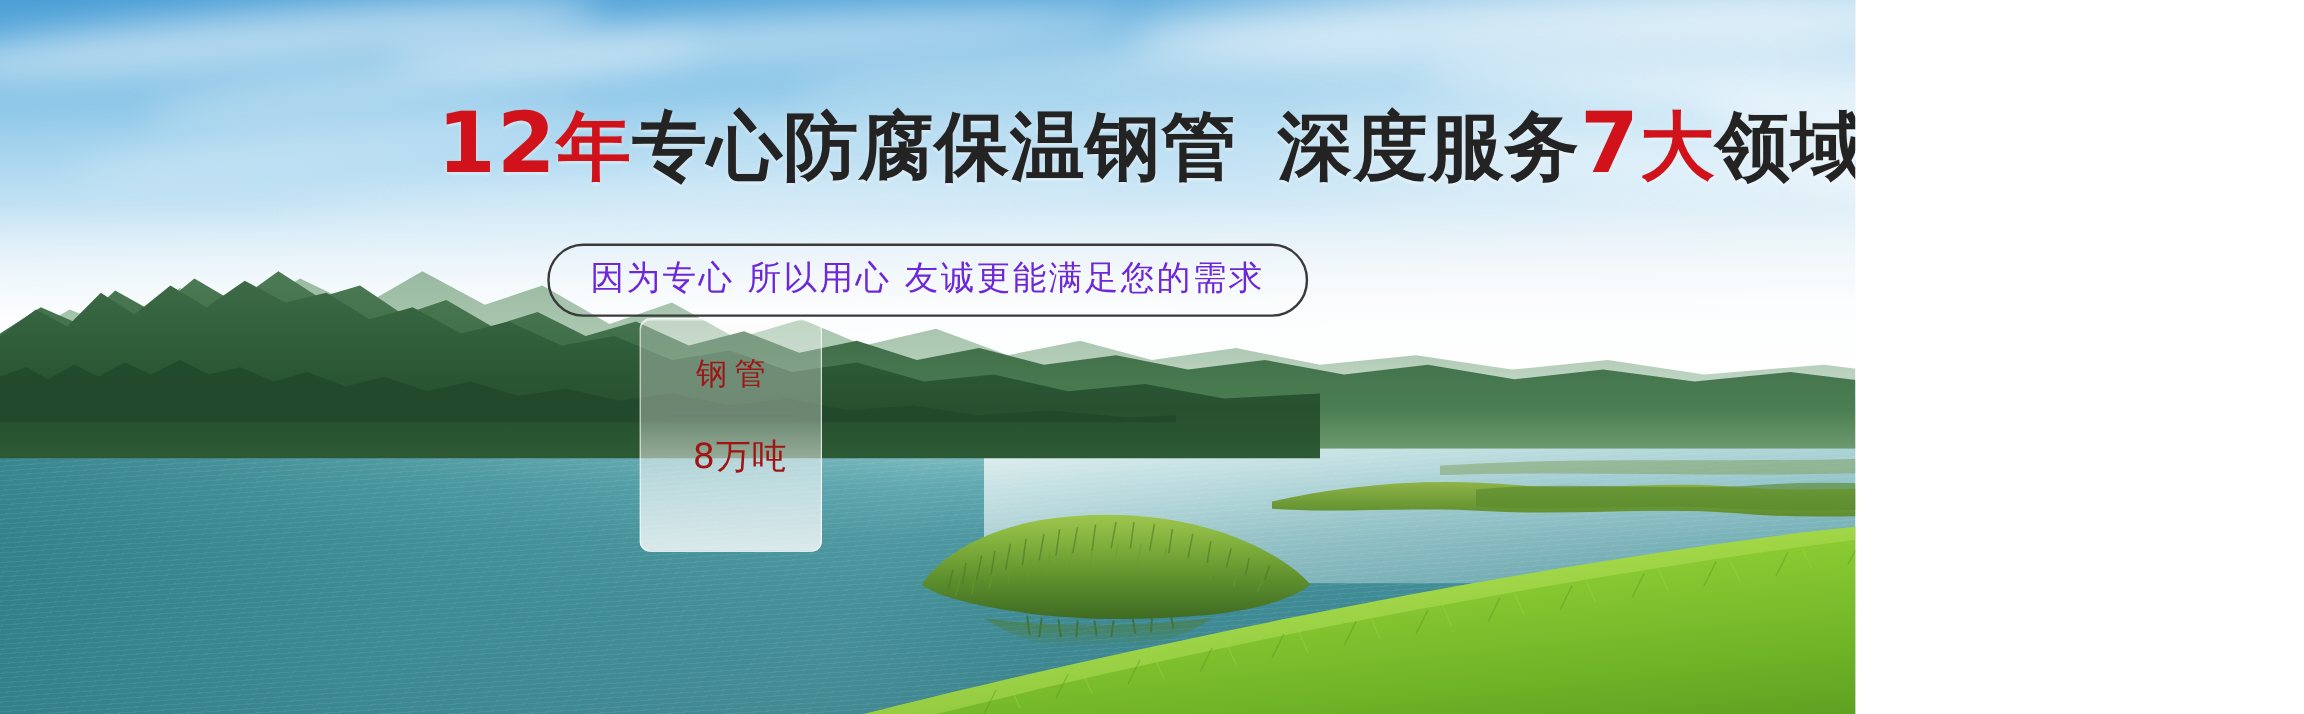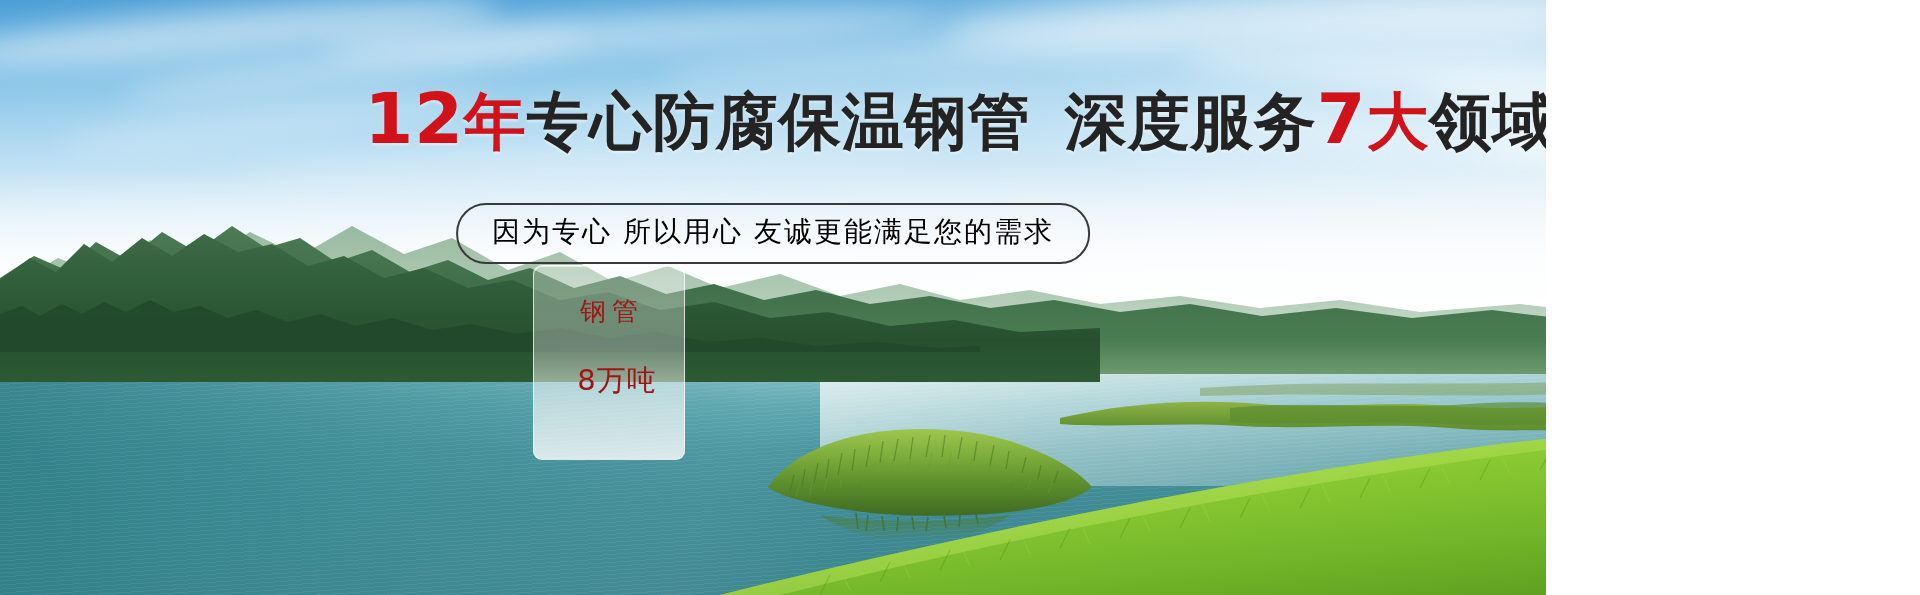--- a/index.html
+++ b/index.html
@@ -109,21 +109,21 @@
   .headline .num{font-family:"DejaVu Sans","Liberation Sans",sans-serif;font-size:70px;}
   .headline .gap{display:inline-block;width:34px;}
 
   .subpill{
     position:absolute;left:50%;top:203px;transform:translateX(-50%);
     padding:8px 34px 11px 34px;
     border:2px solid #3a3a3a;
     border-radius:30px;
     font-size:28px;
     letter-spacing:2px;
-    color:#000000;
+    color:#6d28d9;
     white-space:nowrap;
     background:rgba(255,255,255,.06);
     text-shadow:0 1px 2px rgba(255,255,255,.5);
   }
 
   
   .cards{
     position:absolute;left:533px;top:265px;
     display:flex;align-items:flex-end;
   }

